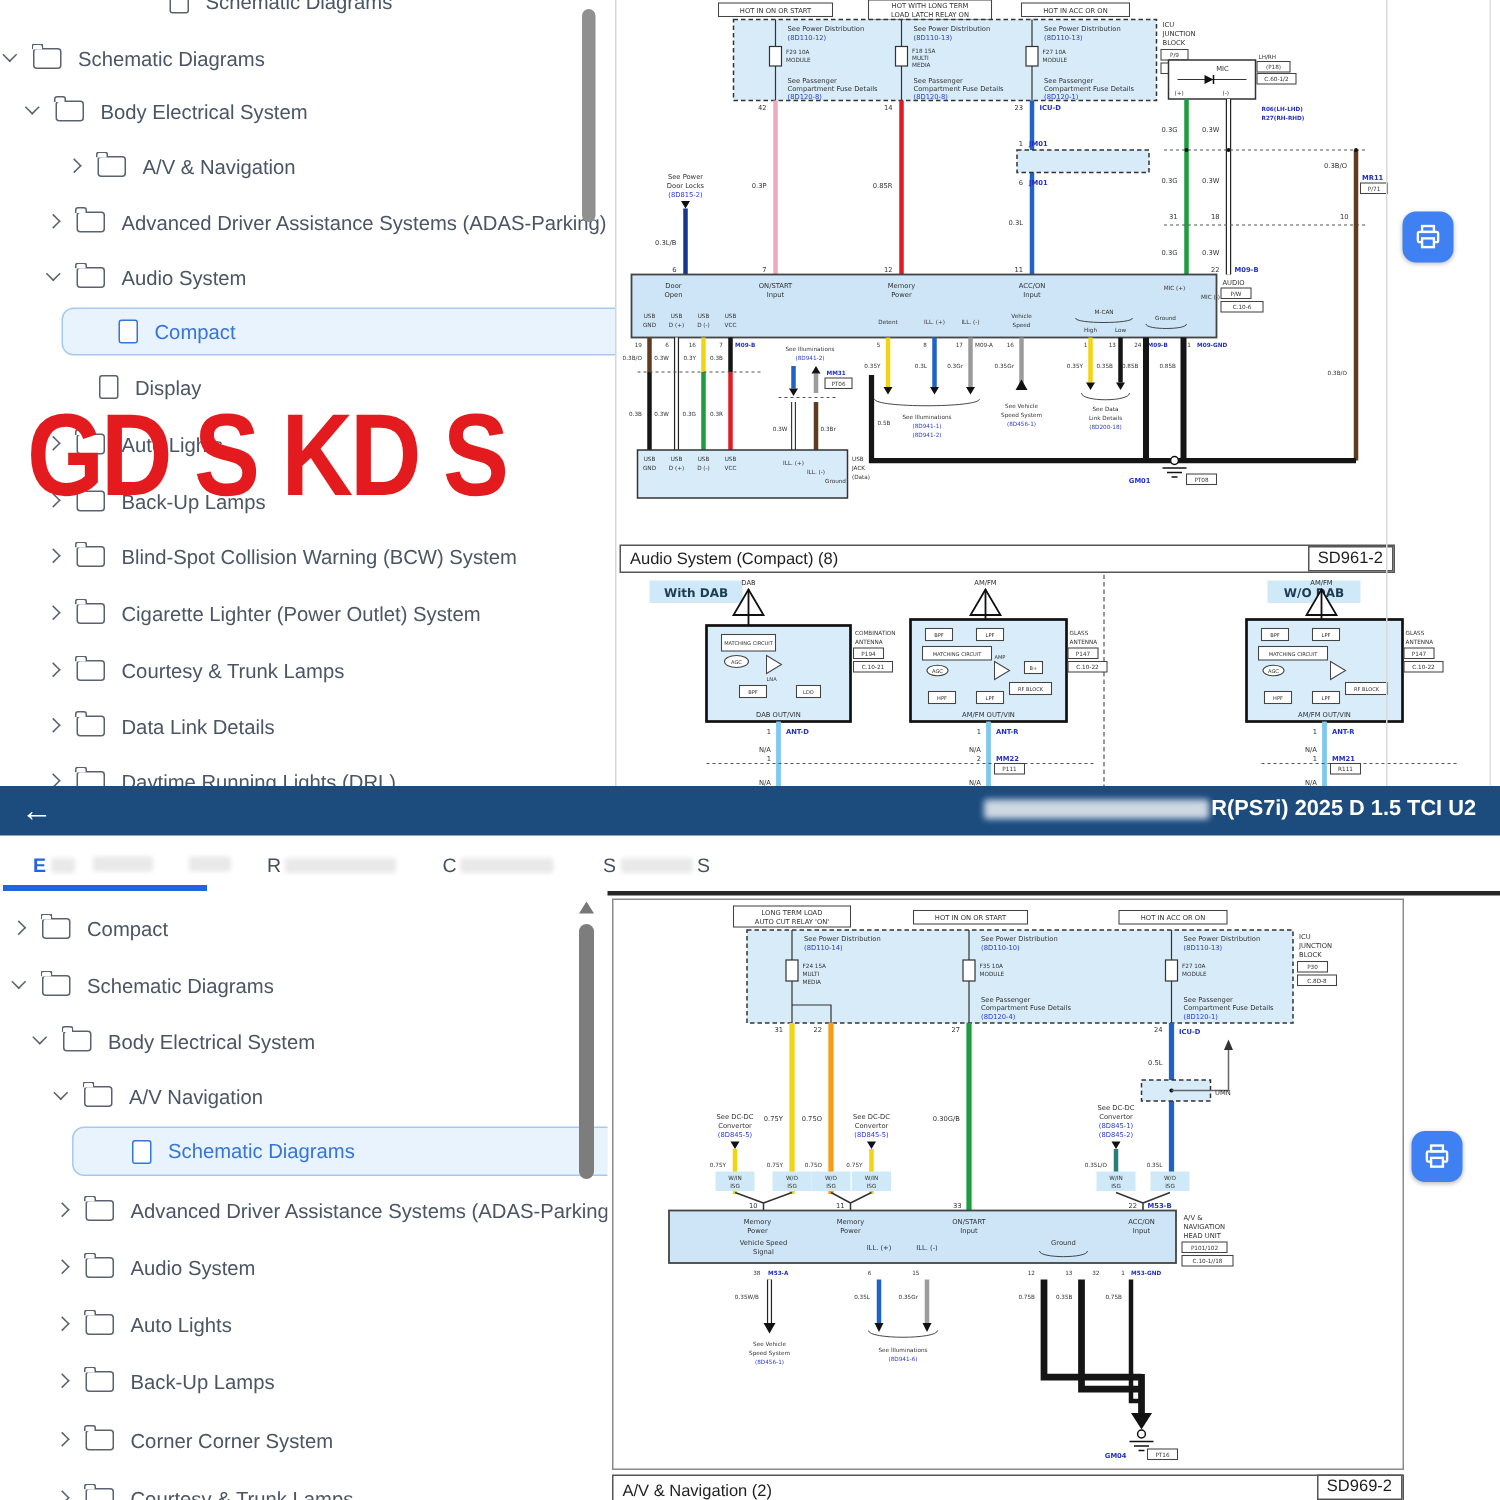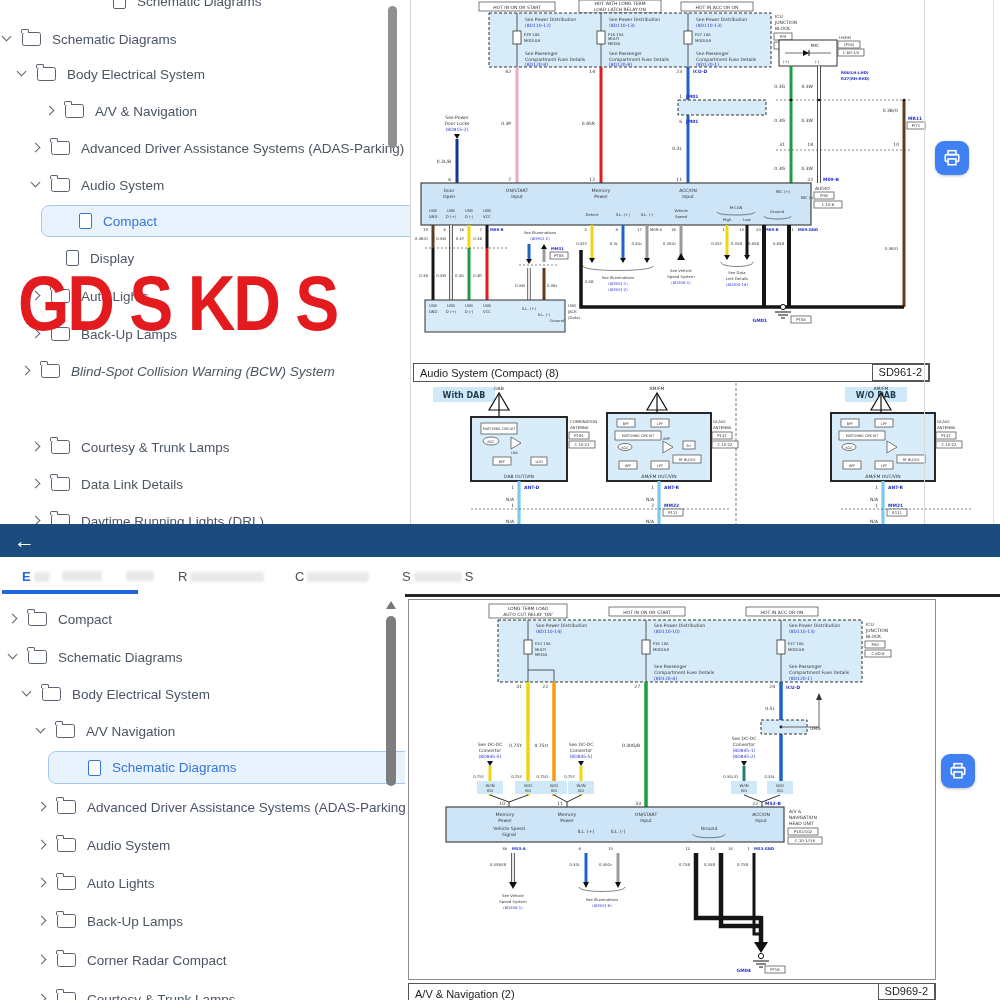--- a/index.html
+++ b/index.html
@@ -125,24 +125,29 @@
     <div class="trow" style="top:283px;left:31px;">
       <span class="chev r"></span>
       <span class="fold"></span>
       <span class="tlabel">Auto Lights</span>
     </div>
     <div class="trow" style="top:321px;left:31px;">
       <span class="chev r"></span>
       <span class="fold"></span>
       <span class="tlabel">Back-Up Lamps</span>
     </div>
-    <div class="trow" style="top:358px;left:21px;font-style:italic;">
+    <div class="trow" style="top:358px;left:31px;">
       <span class="chev r"></span>
       <span class="fold"></span>
       <span class="tlabel">Blind-Spot Collision Warning (BCW) System</span>
+    </div>
+    <div class="trow" style="top:396px;left:31px;">
+      <span class="chev r"></span>
+      <span class="fold"></span>
+      <span class="tlabel">Cigarette Lighter (Power Outlet) System</span>
     </div>
     <div class="trow" style="top:434px;left:31px;">
       <span class="chev r"></span>
       <span class="fold"></span>
       <span class="tlabel">Courtesy &amp; Trunk Lamps</span>
     </div>
     <div class="trow" style="top:471px;left:31px;">
       <span class="chev r"></span>
       <span class="fold"></span>
       <span class="tlabel">Data Link Details</span>
@@ -577,20 +582,24 @@
   <div class="printbtn" style="left:935px;top:141px;">
     <svg width="18" height="18" viewBox="0 0 16 16">
       <rect x="4.5" y="1.5" width="7" height="3.5" fill="none" stroke="#fff" stroke-width="1.4"></rect>
       <rect x="2" y="5" width="12" height="6" rx="1" fill="none" stroke="#fff" stroke-width="1.4"></rect>
       <rect x="4.5" y="8.8" width="7" height="5.2" fill="#3f80f2" stroke="#fff" stroke-width="1.4"></rect>
     </svg>
   </div>
 
   <div class="bluebar">
     <span class="backarrow">←</span>
+    <span class="bartitle">
+      <span class="blurchip" style="width:150px;height:13px;"></span>
+      <span>R(PS7i) 2025 D 1.5 TCI U2</span>
+    </span>
   </div>
 
   <div class="tabstrip">
     <span class="tabitem tab-active" style="left:22px;">
       <span>E</span>
       <span class="chip" style="width:16px;"></span>
     </span>
     <span class="tabitem" style="left:62px;top:14px;">
       <span class="chip" style="width:40px;"></span>
     </span>
@@ -655,21 +664,21 @@
       <span class="tlabel">Auto Lights</span>
     </div>
     <div class="trow" style="top:310px;left:37px;">
       <span class="chev r"></span>
       <span class="fold"></span>
       <span class="tlabel">Back-Up Lamps</span>
     </div>
     <div class="trow" style="top:349px;left:37px;">
       <span class="chev r"></span>
       <span class="fold"></span>
-      <span class="tlabel">Corner Radar Compact</span>
+      <span class="tlabel">Corner Corner System</span>
     </div>
     <div class="trow" style="top:388px;left:37px;">
       <span class="chev r"></span>
       <span class="fold"></span>
       <span class="tlabel">Courtesy &amp; Trunk Lamps</span>
     </div>
   </div>
   <div style="position:absolute;left:386px;top:601px;width:0;height:0;border-left:5px solid transparent;border-right:5px solid transparent;border-bottom:8px solid #777;"></div>
   <div class="scrollbar" style="left:386px;top:616px;width:10px;height:170px;background:#7d7d7d;"></div>
 

